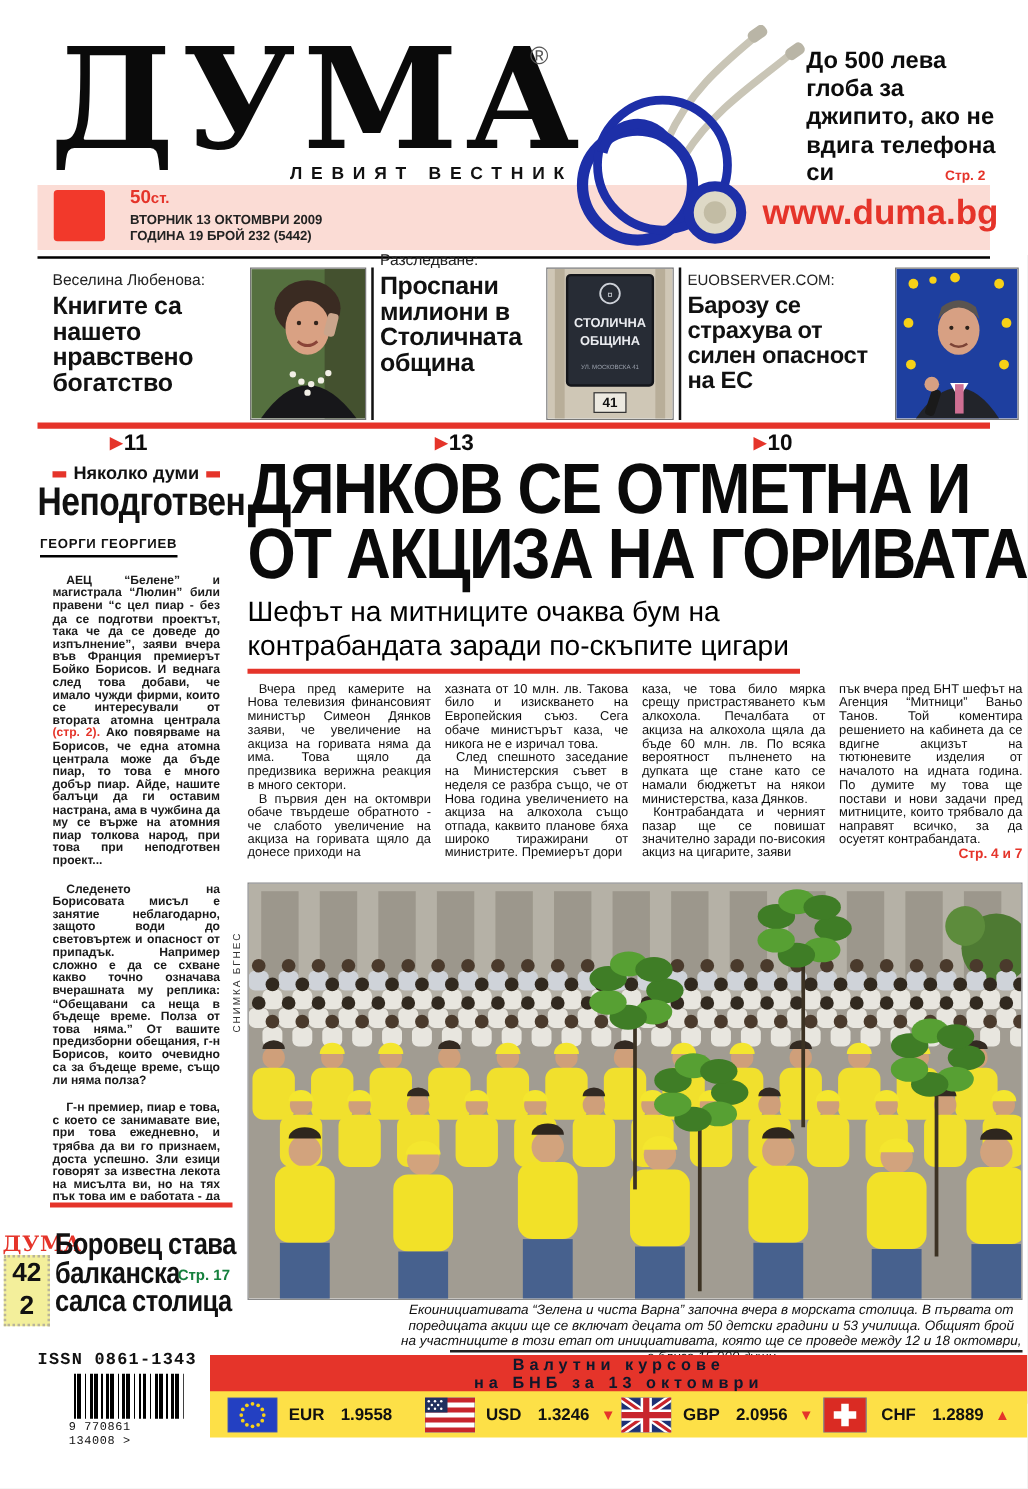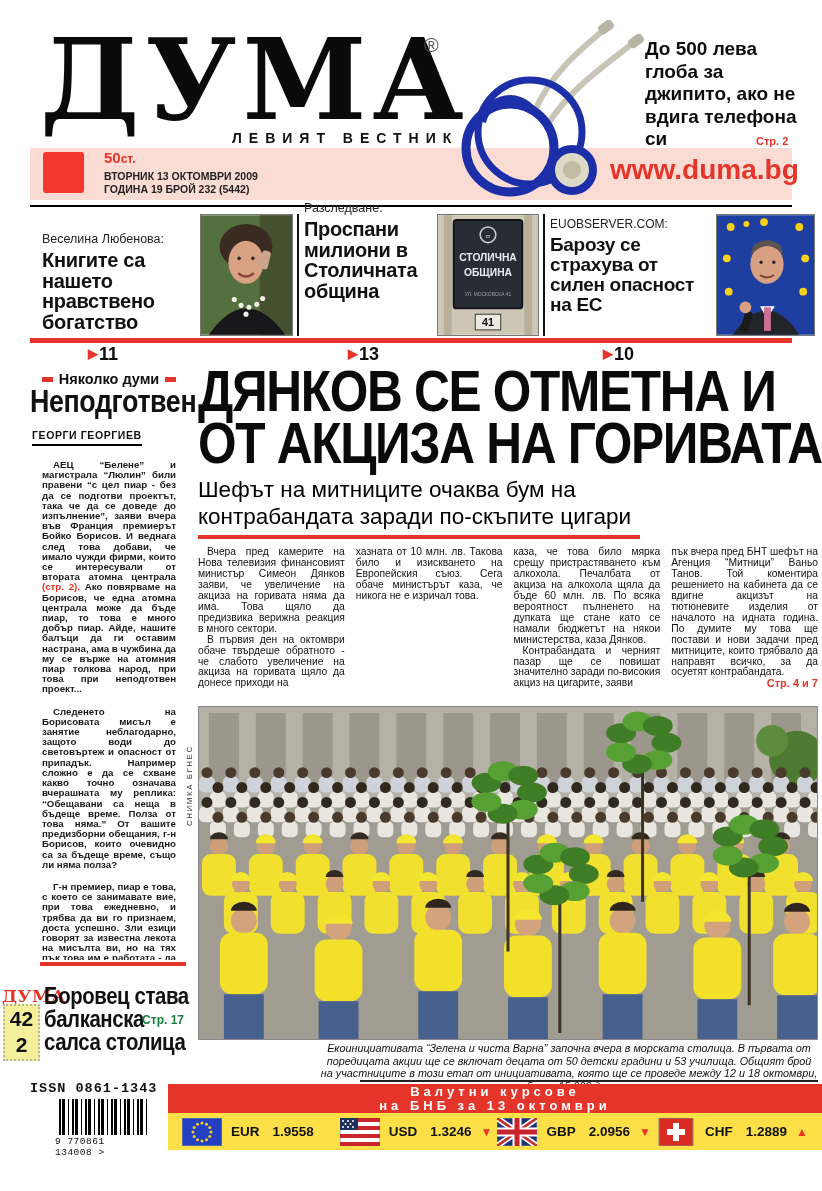--- a/index.html
+++ b/index.html
@@ -21,21 +21,21 @@
   .issueline{left:104px;top:183px;font-size:10.5px;font-weight:bold;color:#222;}
   .steth{left:448px;top:20px;width:202px;height:184px;z-index:3;}
   .promo{left:645px;top:38px;width:168px;font-size:19px;line-height:22.5px;font-weight:bold;color:#0c0c0c;}
   .promo-page{left:756px;top:135px;font-size:11px;font-weight:bold;color:#e5342a;}
   .website{left:610px;top:154px;font-size:28px;font-weight:bold;color:#e5342a;z-index:4;}
   .mastrule{left:30px;top:205px;width:762px;height:2px;background:#000;}
 
   
   .kicker{font-size:12.5px;color:#222;}
   .t-title{font-weight:bold;font-size:20px;line-height:20.5px;letter-spacing:-0.3px;margin-top:4px;}
-  .teaser1{left:42px;top:217px;width:156px;margin-top:15px;}
+  .teaser1{left:42px;top:217px;width:156px;}
   .teaser2{left:304px;top:201px;width:132px;}
   .teaser3{left:550px;top:217px;width:163px;}
   .teaser3 .kicker{font-size:12px;}
   .teaser3 .t-title{font-size:19px;line-height:20px;}
   .tphoto{border:1px solid #777;box-sizing:border-box;}
   .tphoto svg{display:block;width:100%;height:100%;}
   .photo1{left:200px;top:214px;width:93px;height:122px;}
   .photo2{left:437px;top:214px;width:102px;height:122px;}
   .photo3{left:716px;top:214px;width:99px;height:122px;}
   .tdiv1{left:297px;top:214px;width:2px;height:122px;background:#111;}
@@ -88,21 +88,21 @@
   .caption{left:320px;top:1042px;width:498px;font-style:italic;font-size:10.8px;line-height:12.6px;
            text-align:center;color:#101010;}
   .caprule{left:360px;top:1080px;width:458px;height:2px;background:#222;}
 
   
   .issn{left:30px;top:1081px;font-family:"Liberation Mono",monospace;font-weight:bold;font-size:13.5px;letter-spacing:1px;}
   .barcode{left:55px;top:1099px;width:92px;height:50px;}
   .barcode .bars{width:88px;height:36px;margin-left:4px;
       background:repeating-linear-gradient(90deg,#000 0 2px,#fff 2px 3px,#000 3px 6px,#fff 6px 9px,#000 9px 10px,#fff 10px 13px);}
   .barcode .digits{font-family:"Liberation Mono",monospace;font-size:9.5px;letter-spacing:0.5px;margin-top:1px;}
-  .curhead{left:168px;top:1084px;width:654px;height:39px;background:#e5342a;color:#ffffff;text-align:center;
+  .curhead{left:168px;top:1084px;width:654px;height:39px;background:#e5342a;color:#0f172a;text-align:center;
            font-weight:bold;font-size:13px;line-height:14px;letter-spacing:4px;padding-top:1px;box-sizing:border-box;}
   .curstrip{left:168px;top:1113px;width:654px;height:37px;background:#fde047;display:flex;align-items:center;
             justify-content:space-between;padding:0 14px;box-sizing:border-box;}
   .cur-item{display:flex;align-items:center;gap:9px;font-weight:bold;font-size:13.5px;color:#111;}
   .cur-item .flag{width:40px;height:28px;display:inline-block;}
   .cur-item .flag svg{display:block;width:100%;height:100%;}
   .cur-item .val{margin-left:4px;}
   .trend{color:#e5342a;font-size:12px;width:12px;}
 </style>
 </head>
@@ -246,20 +246,21 @@
   <div class="abs subhead">Шефът на митниците очаква бум на контрабандата заради по-скъпите цигари</div>
   <div class="abs subrule"></div>
 
   <div class="abs leadcols">
     <div class="col">
       <p>Вчера пред камерите на Нова телевизия финансовият министър Симеон Дянков заяви, че увеличение на акциза на горивата няма да има. Това щяло да предизвика верижна реакция в много сектори.</p>
       <p>В първия ден на октомври обаче твърдеше обратното - че слабото увеличение на акциза на горивата щяло да донесе приходи на</p>
     </div>
     <div class="col">
       <p class="cont">хазната от 10 млн. лв. Такова било и изискването на Европейския съюз. Сега обаче министърът каза, че никога не е изричал това.</p>
+      <p>След спешното заседание на Министерския съвет в неделя се разбра също, че от Нова година увеличението на акциза на алкохола също отпада, каквито планове бяха широко тиражирани от министрите. Премиерът дори</p>
     </div>
     <div class="col">
       <p class="cont">каза, че това било мярка срещу пристрастяването към алкохола. Печалбата от акциза на алкохола щяла да бъде 60 млн. лв. По всяка вероятност пълненето на дупката ще стане като се намали бюджетът на някои министерства, каза Дянков.</p>
       <p>Контрабандата и черният пазар ще се повишат значително заради по-високия акциз на цигарите, заяви</p>
     </div>
     <div class="col">
       <p class="cont">пък вчера пред БНТ шефът на Агенция “Митници” Ваньо Танов. Той коментира решението на кабинета да се вдигне акцизът на тютюневите изделия от началото на идната година. По думите му това ще постави и нови задачи пред митниците, които трябвало да направят всичко, за да осуетят контрабандата.</p>
       <p class="lead-page">Стр. 4 и 7</p>
     </div>
   </div>

